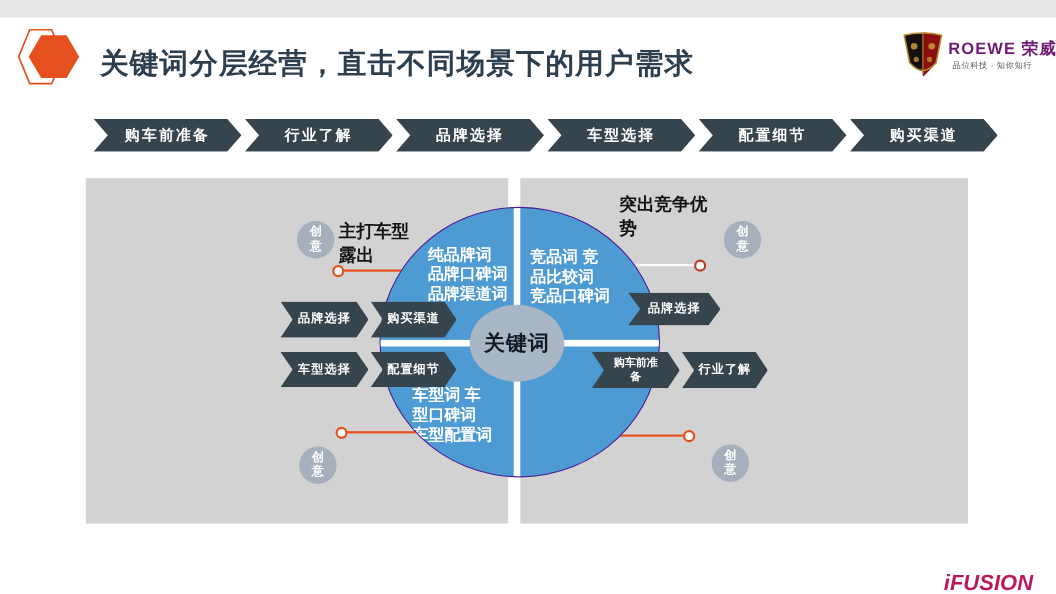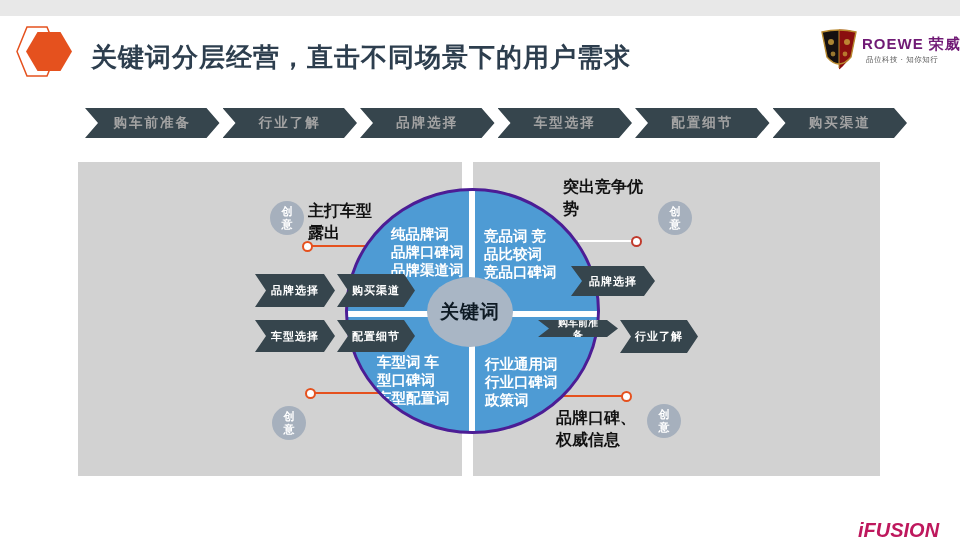--- a/index.html
+++ b/index.html
@@ -14,38 +14,38 @@
     position:absolute;left:91px;top:24px;width:640px;
     font-size:26px;font-weight:bold;color:#2d3e4e;letter-spacing:1px;white-space:nowrap;
   }
   .brand{position:absolute;left:820px;top:10px;width:132px;}
   .shield{position:absolute;left:0;top:2px;}
   .brand-name{position:absolute;left:42px;top:9px;font-size:15px;font-weight:bold;color:#701a75;letter-spacing:1px;white-space:nowrap;}
   .brand-tagline{position:absolute;left:46px;top:29px;font-size:7.5px;color:#555;letter-spacing:0.5px;white-space:nowrap;}
   
   .journey{position:absolute;left:85px;top:92px;width:822px;height:30px;display:flex;}
   .jseg{
-    flex:1;background:#36454d;color:#a3a3a3;font-size:13.5px;font-weight:bold;letter-spacing:2px;
+    flex:1;background:#36454d;color:#ffffff;font-size:13.5px;font-weight:bold;letter-spacing:2px;
     display:flex;align-items:center;justify-content:center;
     clip-path:polygon(0 0,calc(100% - 13px) 0,100% 50%,calc(100% - 13px) 100%,0 100%,13px 50%);
   }
   .jseg + .jseg{margin-left:3px;}
   
   .panel{position:absolute;top:146px;height:314px;background:#d2d2d2;z-index:0;}
   .panel-left{left:78px;width:384px;}
   .panel-right{left:473px;width:407px;}
   
   .connector{position:absolute;height:2px;background:#e5511e;z-index:1;}
   .connector.white{background:#ffffff;}
   .ring{position:absolute;width:7px;height:7px;border:2px solid #e5511e;border-radius:50%;background:#fff;z-index:2;}
   .ring.red{border-color:#c0392b;}
   
   .kcircle{
     position:absolute;left:345px;top:172px;width:255px;height:246px;z-index:2;
-    background:#4e9bd4;border:3px solid #4c1d95;border-radius:50%;box-sizing:border-box;overflow:hidden;
+    background:#4e9bd4;border:1px solid #4c1d95;border-radius:50%;box-sizing:border-box;overflow:hidden;
   }
   .kcircle .vbar{position:absolute;left:121px;top:-3px;width:6px;height:252px;background:#fff;}
   .kcircle .hbar{position:absolute;left:-3px;top:120px;width:261px;height:6px;background:#fff;}
   .quad{
     position:absolute;color:#fff;font-weight:bold;font-size:14.5px;line-height:18px;
     white-space:pre-line;z-index:3;
   }
   .center-circle{
     position:absolute;left:427px;top:261px;width:86px;height:70px;border-radius:50%;
     background:#a9b6c5;z-index:4;display:flex;align-items:center;justify-content:center;
@@ -129,50 +129,45 @@
     <div class="hbar"></div>
     <div class="quad" style="left:43px;top:34px;">纯品牌词
 品牌口碑词
 品牌渠道词</div>
     <div class="quad" style="left:29px;top:162px;">车型词 车
 型口碑词
 车型配置词</div>
     <div class="quad" style="left:136px;top:36px;">竞品词 竞
 品比较词
 竞品口碑词</div>
-    <div class="quad" style="left:137px;top:164px;">行业通用词
-行业口碑词
-政策词</div>
   </div>
   <div class="center-circle">关键词</div>
 
   <div class="farrow" style="left:255px;top:258px;width:80px;height:33px;">品牌选择</div>
   <div class="farrow" style="left:337px;top:258px;width:78px;height:33px;">购买渠道</div>
   <div class="farrow" style="left:255px;top:304px;width:80px;height:32px;">车型选择</div>
   <div class="farrow" style="left:337px;top:304px;width:78px;height:32px;">配置细节</div>
 
   <div class="farrow" style="left:571px;top:250px;width:84px;height:30px;">品牌选择</div>
-  <div class="farrow small" style="left:538px;top:304px;width:80px;height:17px;">购车前准
+  <div class="farrow small" style="left:538px;top:304px;width:80px;height:33px;">购车前准
 备</div>
   <div class="farrow" style="left:620px;top:304px;width:78px;height:33px;">行业了解</div>
 
   <div class="badge" style="left:270px;top:185px;">创
 意</div>
   <div class="badge" style="left:658px;top:185px;">创
 意</div>
   <div class="badge" style="left:272px;top:390px;">创
 意</div>
   <div class="badge" style="left:647px;top:388px;">创
 意</div>
 
   <div class="annotation" style="left:563px;top:160px;">突出竞争优
 势</div>
   <div class="annotation" style="left:308px;top:184px;">主打车型
 露出</div>
-  <div class="annotation" style="left:556px;top:391px;">品牌口碑、
-权威信息</div>
 
   <div class="ifusion">
     <div class="if-text">iFUSION</div>
     <div class="if-tag">DIGITAL INTERACTIVE 数字营销</div>
   </div>
 
 </div>
 
 </body></html>

